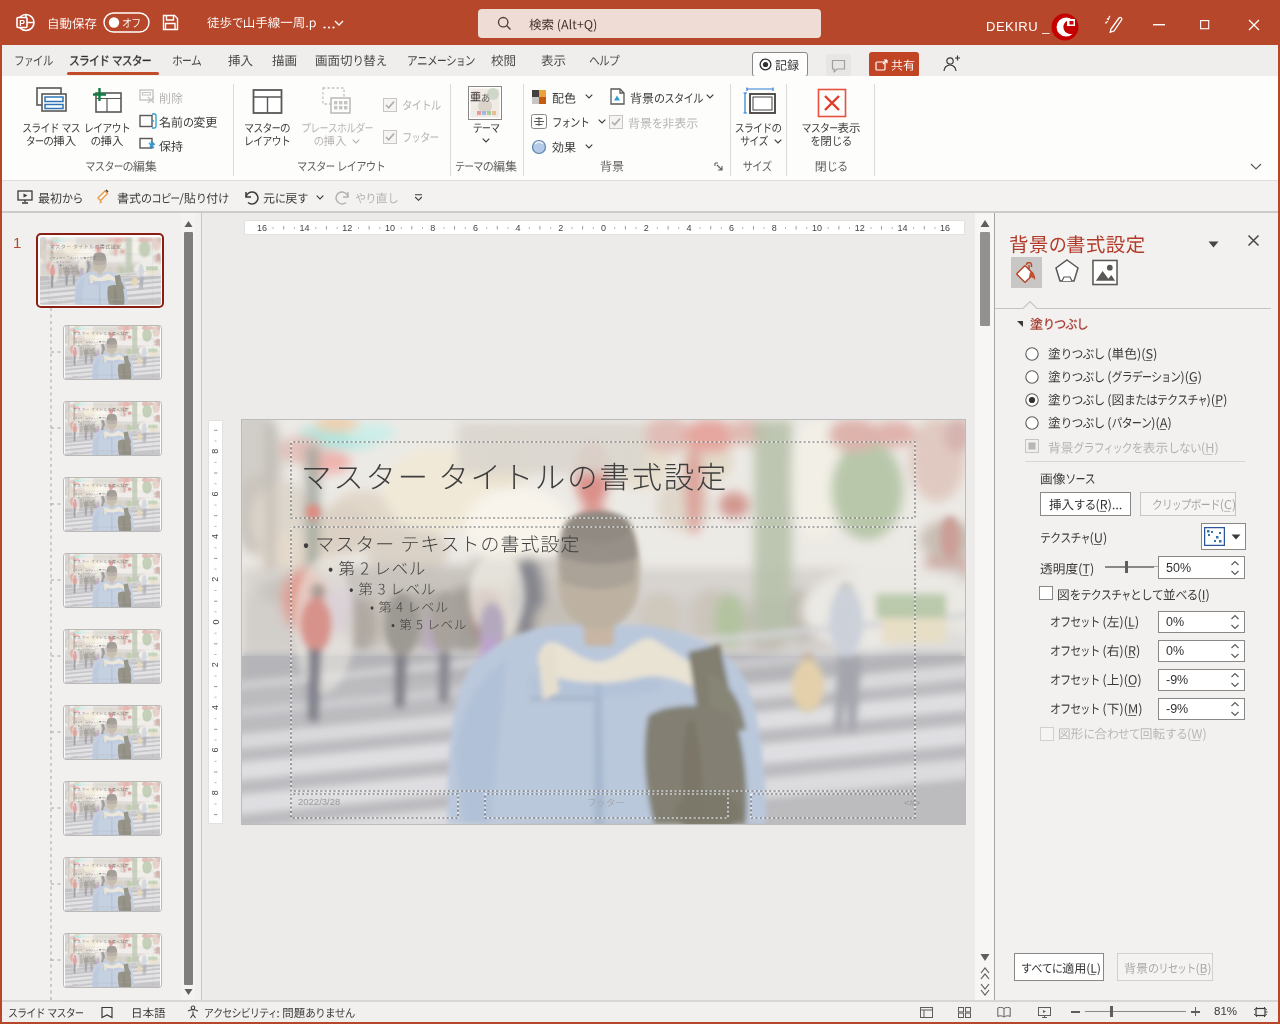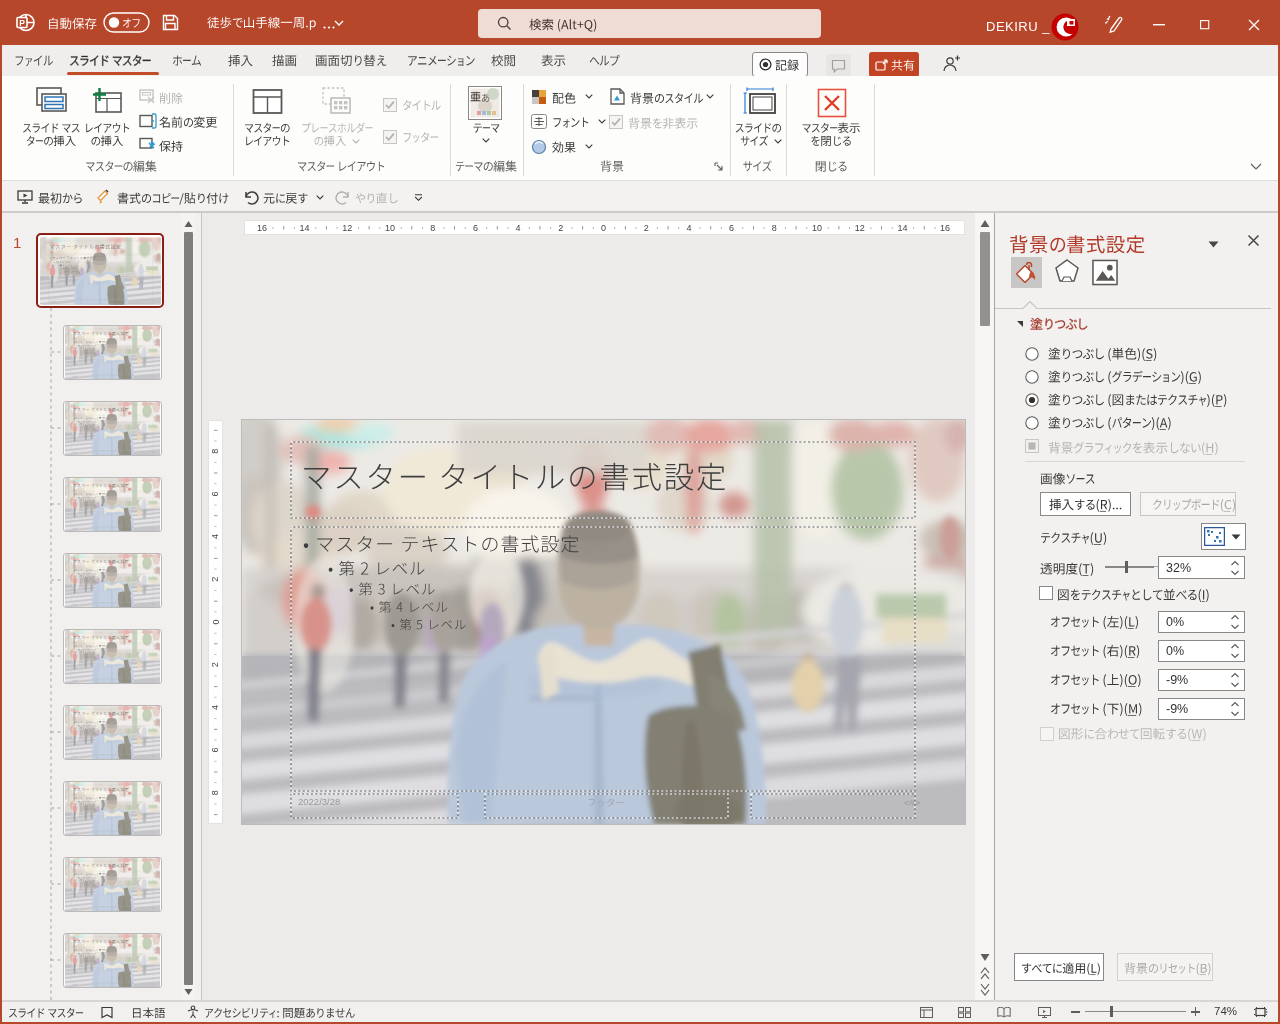--- a/index.html
+++ b/index.html
@@ -1452,21 +1452,21 @@
         <use href="#gr169" x="3338"></use>
         <rect x="3338" y="-195" width="479" height="58" stroke="none"></rect>
         <use href="#gr24" x="3937"></use>
       </g>
     </svg>
   </div>
 <div style="position:absolute;left:1105px;top:566px;width:49px;height:2px;background:#8A8886"></div>
 <div style="position:absolute;left:1154px;top:566px;width:24px;height:1px;background:#A8A6A4"></div>
 <div style="position:absolute;left:1125px;top:561px;width:3px;height:12px;background:#605E5C"></div>
 <div style="position:absolute;left:1158px;top:556px;width:87px;height:23px;background:#fff;border:1px solid #8A8886"></div>
-<div class="abs" style="left:1166px;top:561px;font-size:12.5px;color:#323130">32%</div>
+<div class="abs" style="left:1166px;top:561px;font-size:12.5px;color:#323130">50%</div>
 <svg class="abs" style="left:1230px;top:560px" width="10" height="16" viewBox="0 0 10 16">
 <path d="M1.5 5 L5 1.5 L8.5 5" fill="none" stroke="#605E5C" stroke-width="1.2"></path>
 <path d="M1.5 11 L5 14.5 L8.5 11" fill="none" stroke="#605E5C" stroke-width="1.2"></path>
   </svg>
 <svg class="abs" style="left:1039px;top:586px" width="14" height="14" viewBox="0 0 14 14">
 <rect x="0.5" y="0.5" width="13" height="13" fill="#fff" stroke="#8A8886" stroke-width="1"></rect>
   </svg>
 <div style="position:absolute;left:1057px;top:586px;line-height:0">
     <svg xmlns="http://www.w3.org/2000/svg" width="155" height="18" viewBox="0 0 155 18" style="overflow:visible">
       <g fill="#3B3A39" transform="translate(0.0,13.5) scale(0.012700,-0.012700)">
@@ -1717,21 +1717,21 @@
 <svg class="abs" style="left:1038px;top:1007px" width="13" height="11" viewBox="0 0 13 11">
     <rect x="0.5" y="0.5" width="12" height="8" fill="none" stroke="#605E5C" stroke-width="1"></rect>
     <path d="M5 3 l3 1.5 -3 1.5 z" fill="#605E5C"></path>
     <path d="M6.5 8.5 v1.5 M4 10.5 h5" stroke="#605E5C" stroke-width="1"></path>
   </svg>
 <div style="position:absolute;left:1071px;top:1011px;width:9px;height:1.5px;background:#605E5C"></div>
 <div style="position:absolute;left:1085px;top:1011px;width:101px;height:1px;background:#8A8886"></div>
 <div style="position:absolute;left:1110px;top:1006px;width:3px;height:11px;background:#605E5C"></div>
 <div style="position:absolute;left:1191px;top:1011px;width:9px;height:1.5px;background:#605E5C"></div>
 <div style="position:absolute;left:1195px;top:1007px;width:1.5px;height:9px;background:#605E5C;left:1194.5px"></div>
-<div class="abs" style="left:1214px;top:1005px;font-size:11.5px;color:#3B3A39">74%</div>
+<div class="abs" style="left:1214px;top:1005px;font-size:11.5px;color:#3B3A39">81%</div>
 <svg class="abs" style="left:1253px;top:1005px" width="15" height="14" viewBox="0 0 15 14">
 <rect x="3" y="3.5" width="9" height="7" fill="none" stroke="#3B3A39" stroke-width="1.2"></rect>
 <path d="M1 5 L4 2 M11 2 L14 5 M1 9 L4 12 M11 12 L14 9" stroke="#3B3A39" stroke-width="1" stroke-dasharray="1.5 1"></path>
 <path d="M12.5 7 l2 0" stroke="#3B3A39" stroke-width="1"></path>
 </svg>
 <div style="position:absolute;left:0px;top:0px;width:2px;height:1024px;background:#B7472A"></div>
 <div style="position:absolute;left:1278px;top:0px;width:2px;height:1024px;background:#B7472A"></div>
 <div style="position:absolute;left:0px;top:1022px;width:1280px;height:2px;background:#B7472A"></div>
 <svg xmlns="http://www.w3.org/2000/svg" width="0" height="0" style="position:absolute">
     <defs>

